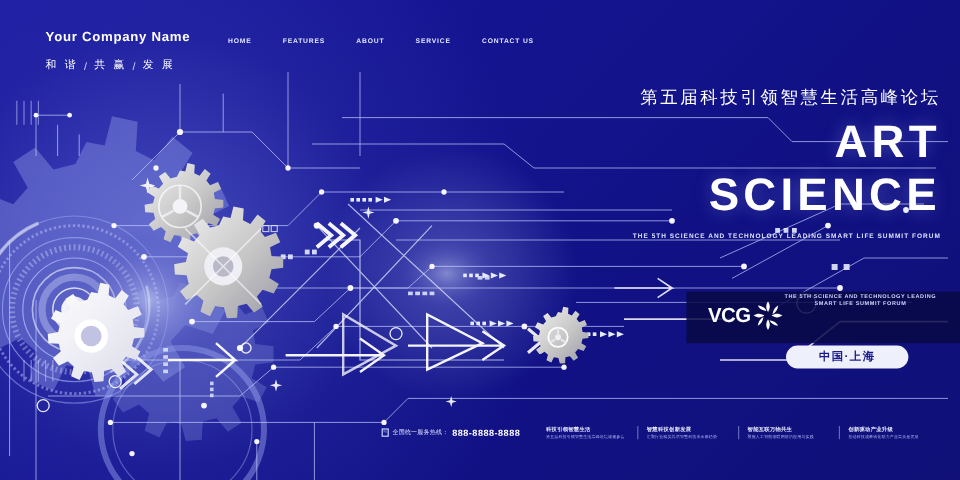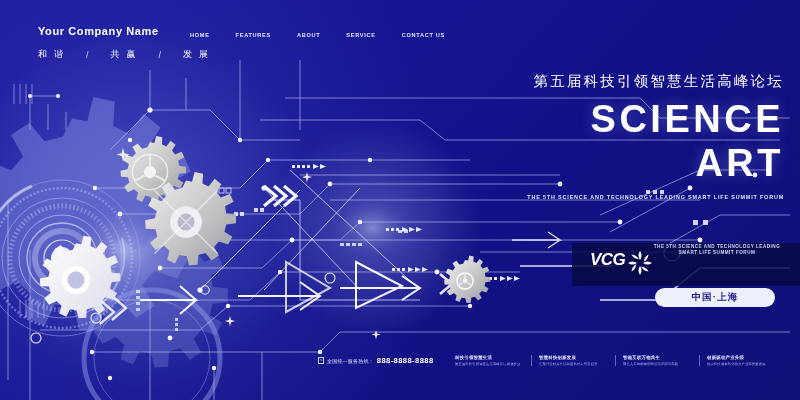--- a/index.html
+++ b/index.html
@@ -17,21 +17,21 @@
       radial-gradient(circle at 47% 57%, rgba(190,205,255,.30) 0%, rgba(20,20,144,0) 22%),
       linear-gradient(135deg,#1b1ba0 0%,#141490 38%,#111184 66%,#101078 100%);
   }
   svg.art{position:absolute;inset:0;width:800px;height:400px;}
   .brand{
     position:absolute;left:38px;top:25px;font-size:11px;font-weight:700;
     letter-spacing:.6px;color:#ffffff;
   }
   .nav{position:absolute;left:190px;top:32px;display:flex;gap:26px;}
   .nav span{font-size:5.6px;letter-spacing:.7px;font-weight:700;color:#e3e6ff;white-space:nowrap;}
-  .slogan{position:absolute;left:38px;top:48px;display:flex;align-items:center;gap:16px;}
+  .slogan{position:absolute;left:38px;top:48px;display:flex;align-items:center;gap:0;}
   .slogan span{font-size:9px;letter-spacing:7px;color:#ffffff;font-weight:500;}
   .slogan .sep{color:#cfd4ff;letter-spacing:6px;}
 
   
   .headline{position:absolute;right:16px;top:72px;text-align:right;width:420px;}
   .cn-title{
     font-size:14.5px;letter-spacing:2.2px;color:#ffffff;font-weight:500;
     margin-bottom:6px;white-space:nowrap;
   }
   .big{
@@ -42,33 +42,33 @@
     margin-top:9px;font-size:5.4px;letter-spacing:.85px;font-weight:700;
     color:#dfe4ff;white-space:nowrap;
   }
 
   
   .wm{
     position:absolute;left:572px;top:243px;width:228px;height:43px;
     background:rgba(8,8,70,.86);
   }
   .wm-logo{
-    position:absolute;left:18px;top:7px;display:flex;gap:2px;font-style:italic;
+    position:absolute;left:18px;top:7px;display:flex;align-items:center;gap:2px;
   }
   .wm-logo .txt{font-size:17px;font-weight:700;letter-spacing:-.5px;color:#fff;}
   .wm-id{
     position:absolute;left:94px;top:16px;font-size:11.5px;font-weight:400;color:#fff;
     letter-spacing:.2px;white-space:nowrap;
   }
   .wm-mini{
     position:absolute;right:8px;top:1px;width:150px;text-align:center;
     font-size:4.6px;line-height:6.4px;font-weight:700;color:#cfd6ff;letter-spacing:.5px;
   }
   .badge{
-    position:absolute;left:655px;top:288px;width:120px;height:19px;border-radius:10px;
+    position:absolute;left:655px;top:288px;width:102px;height:19px;border-radius:10px;
     background:#eef0fb;color:#1a1a8c;font-size:9.5px;font-weight:700;
     display:flex;align-items:center;justify-content:center;letter-spacing:1.2px;
   }
 
   
   .hotline{
     position:absolute;left:318px;top:356px;display:flex;align-items:center;gap:3px;
   }
   .hotline .ico{
     width:6px;height:7px;border:.6px solid #cdd3ff;display:inline-block;
@@ -378,22 +378,22 @@
   <div class="slogan">
     <span>和谐</span>
     <span class="sep">/</span>
     <span>共赢</span>
     <span class="sep">/</span>
     <span>发展</span>
   </div>
 
   <div class="headline">
     <div class="cn-title">第五届科技引领智慧生活高峰论坛</div>
+    <div class="big">ART</div>
     <div class="big">SCIENCE</div>
-    <div class="big">ART</div>
     <div class="en-sub">THE 5TH SCIENCE AND TECHNOLOGY LEADING SMART LIFE SUMMIT FORUM</div>
   </div>
 
   <div class="wm">
     <div class="wm-logo">
       <span class="txt">VCG</span>
       <svg width="26" height="26" viewBox="0 0 26 26">
         <g fill="#ffffff">
           <path d="M13,1 C15,4 15,7 13,10 C11,7 11,4 13,1 Z"></path>
           <path d="M25,13 C22,15 19,15 16,13 C19,11 22,11 25,13 Z"></path>

